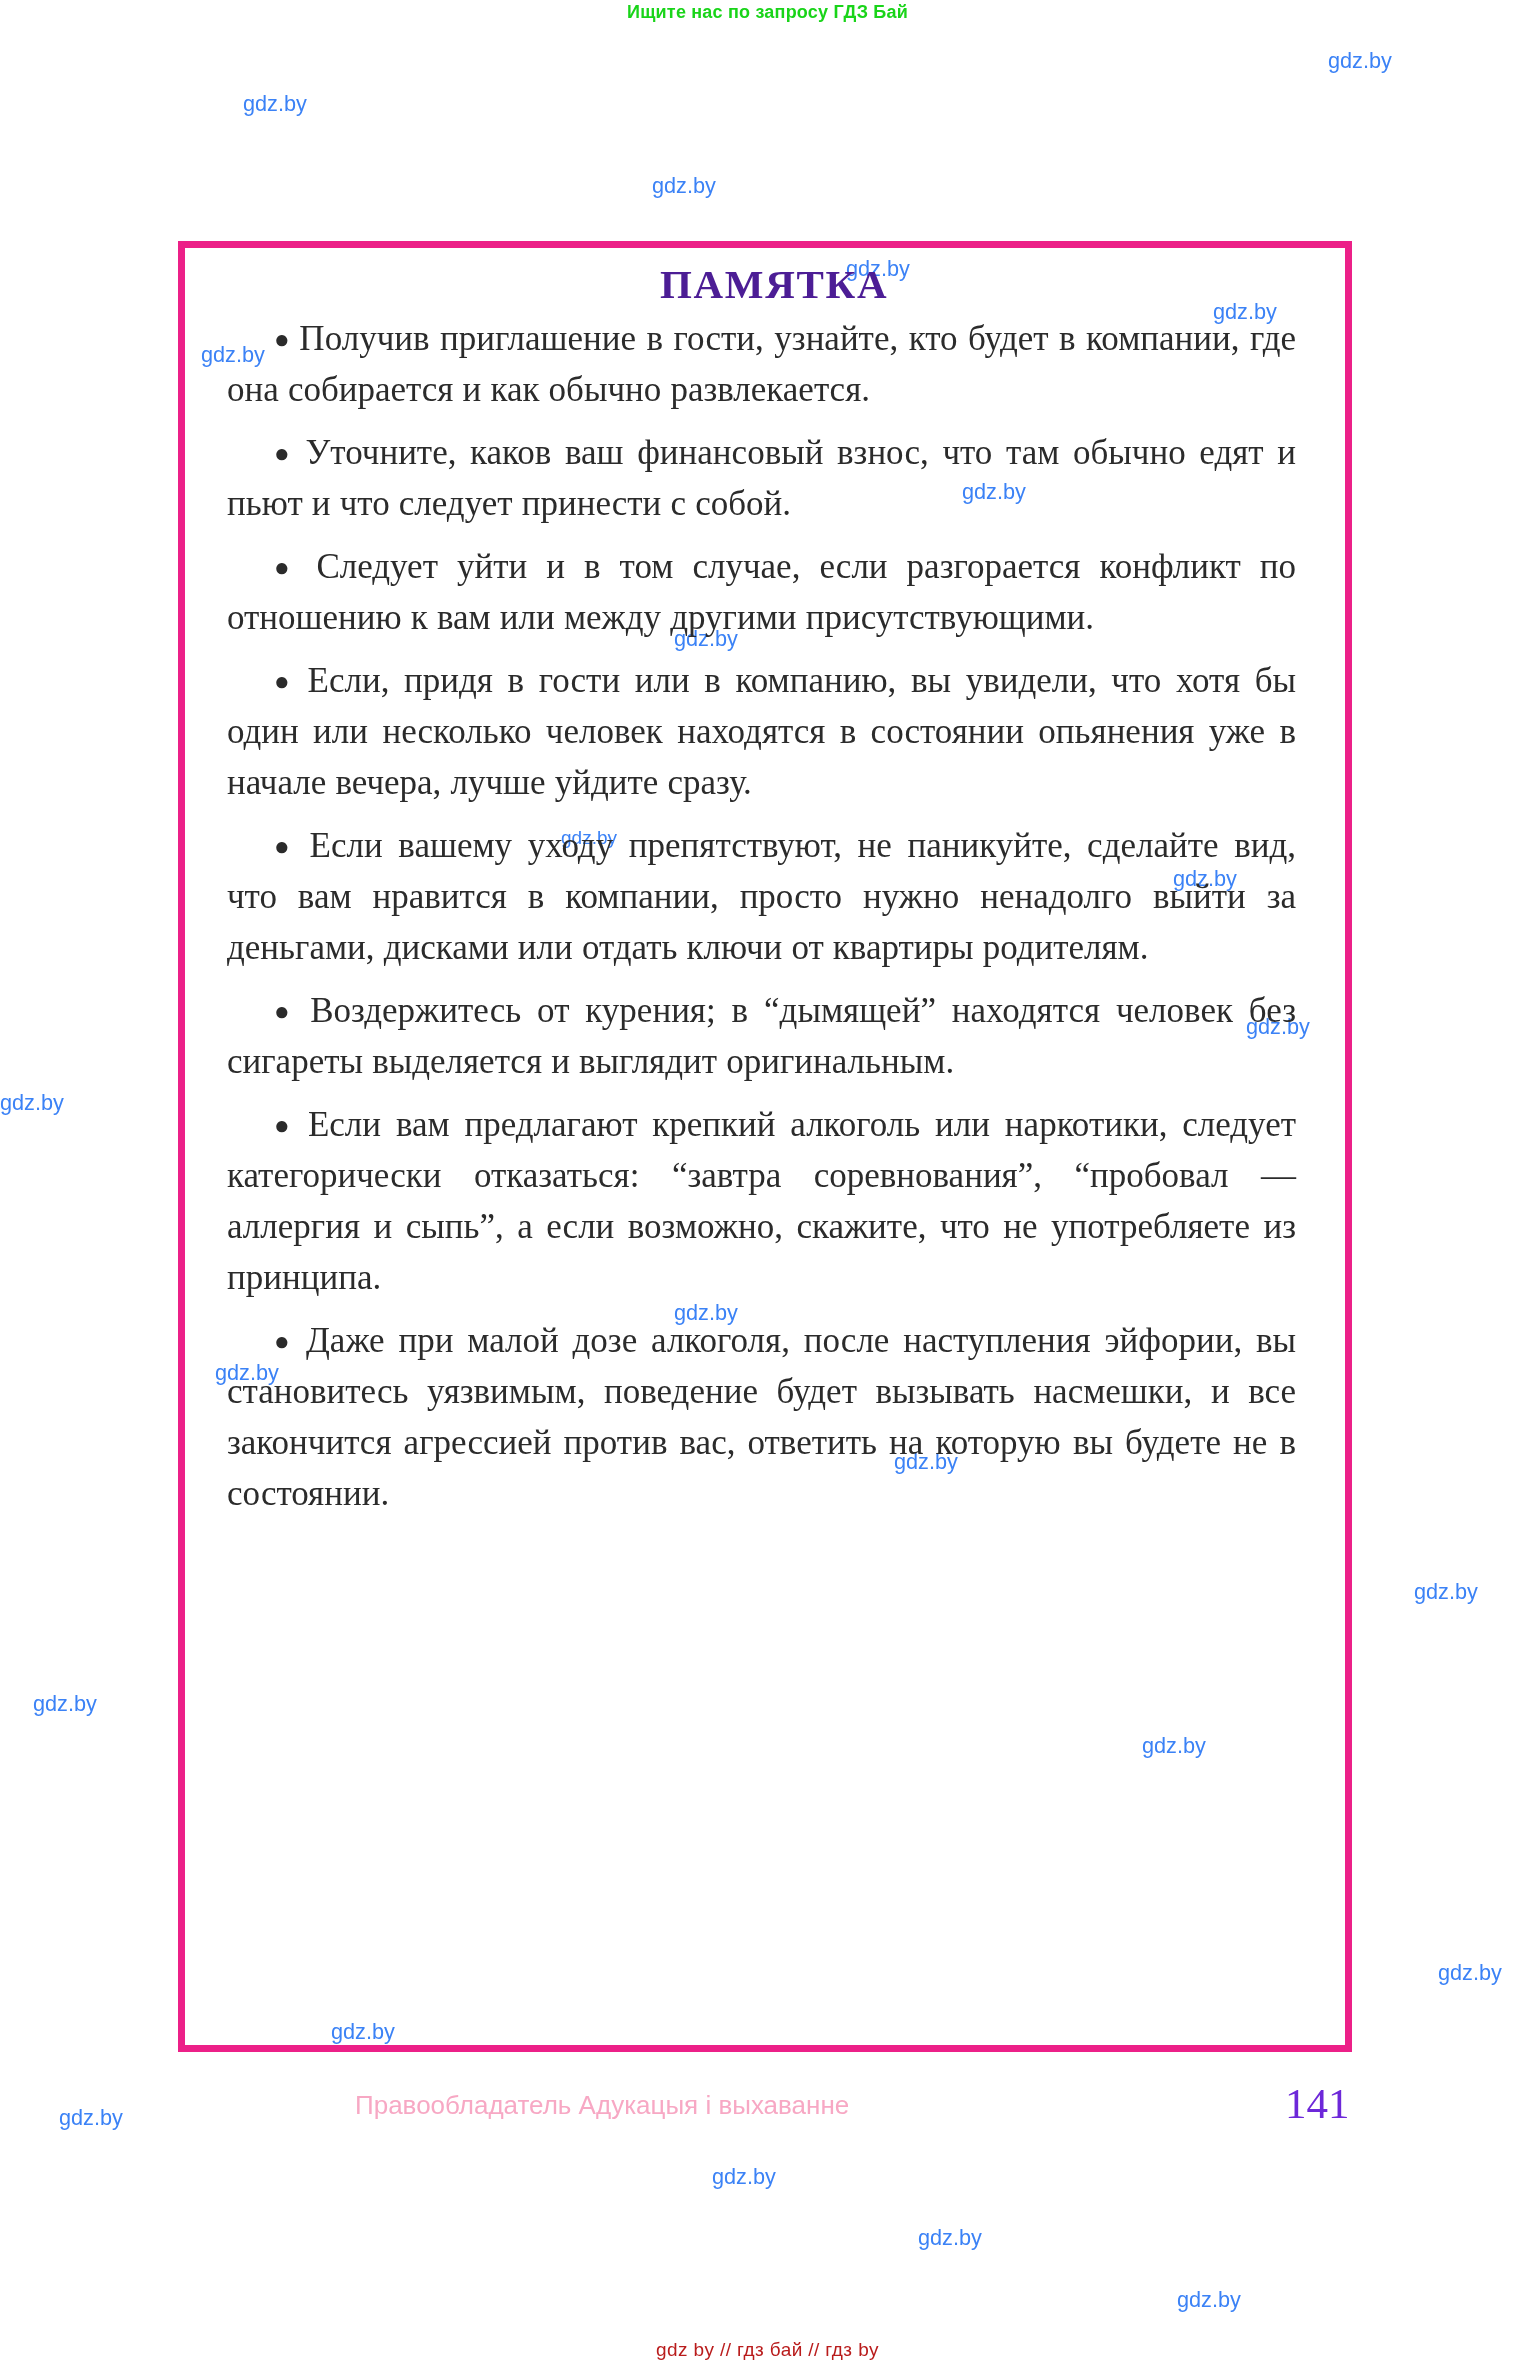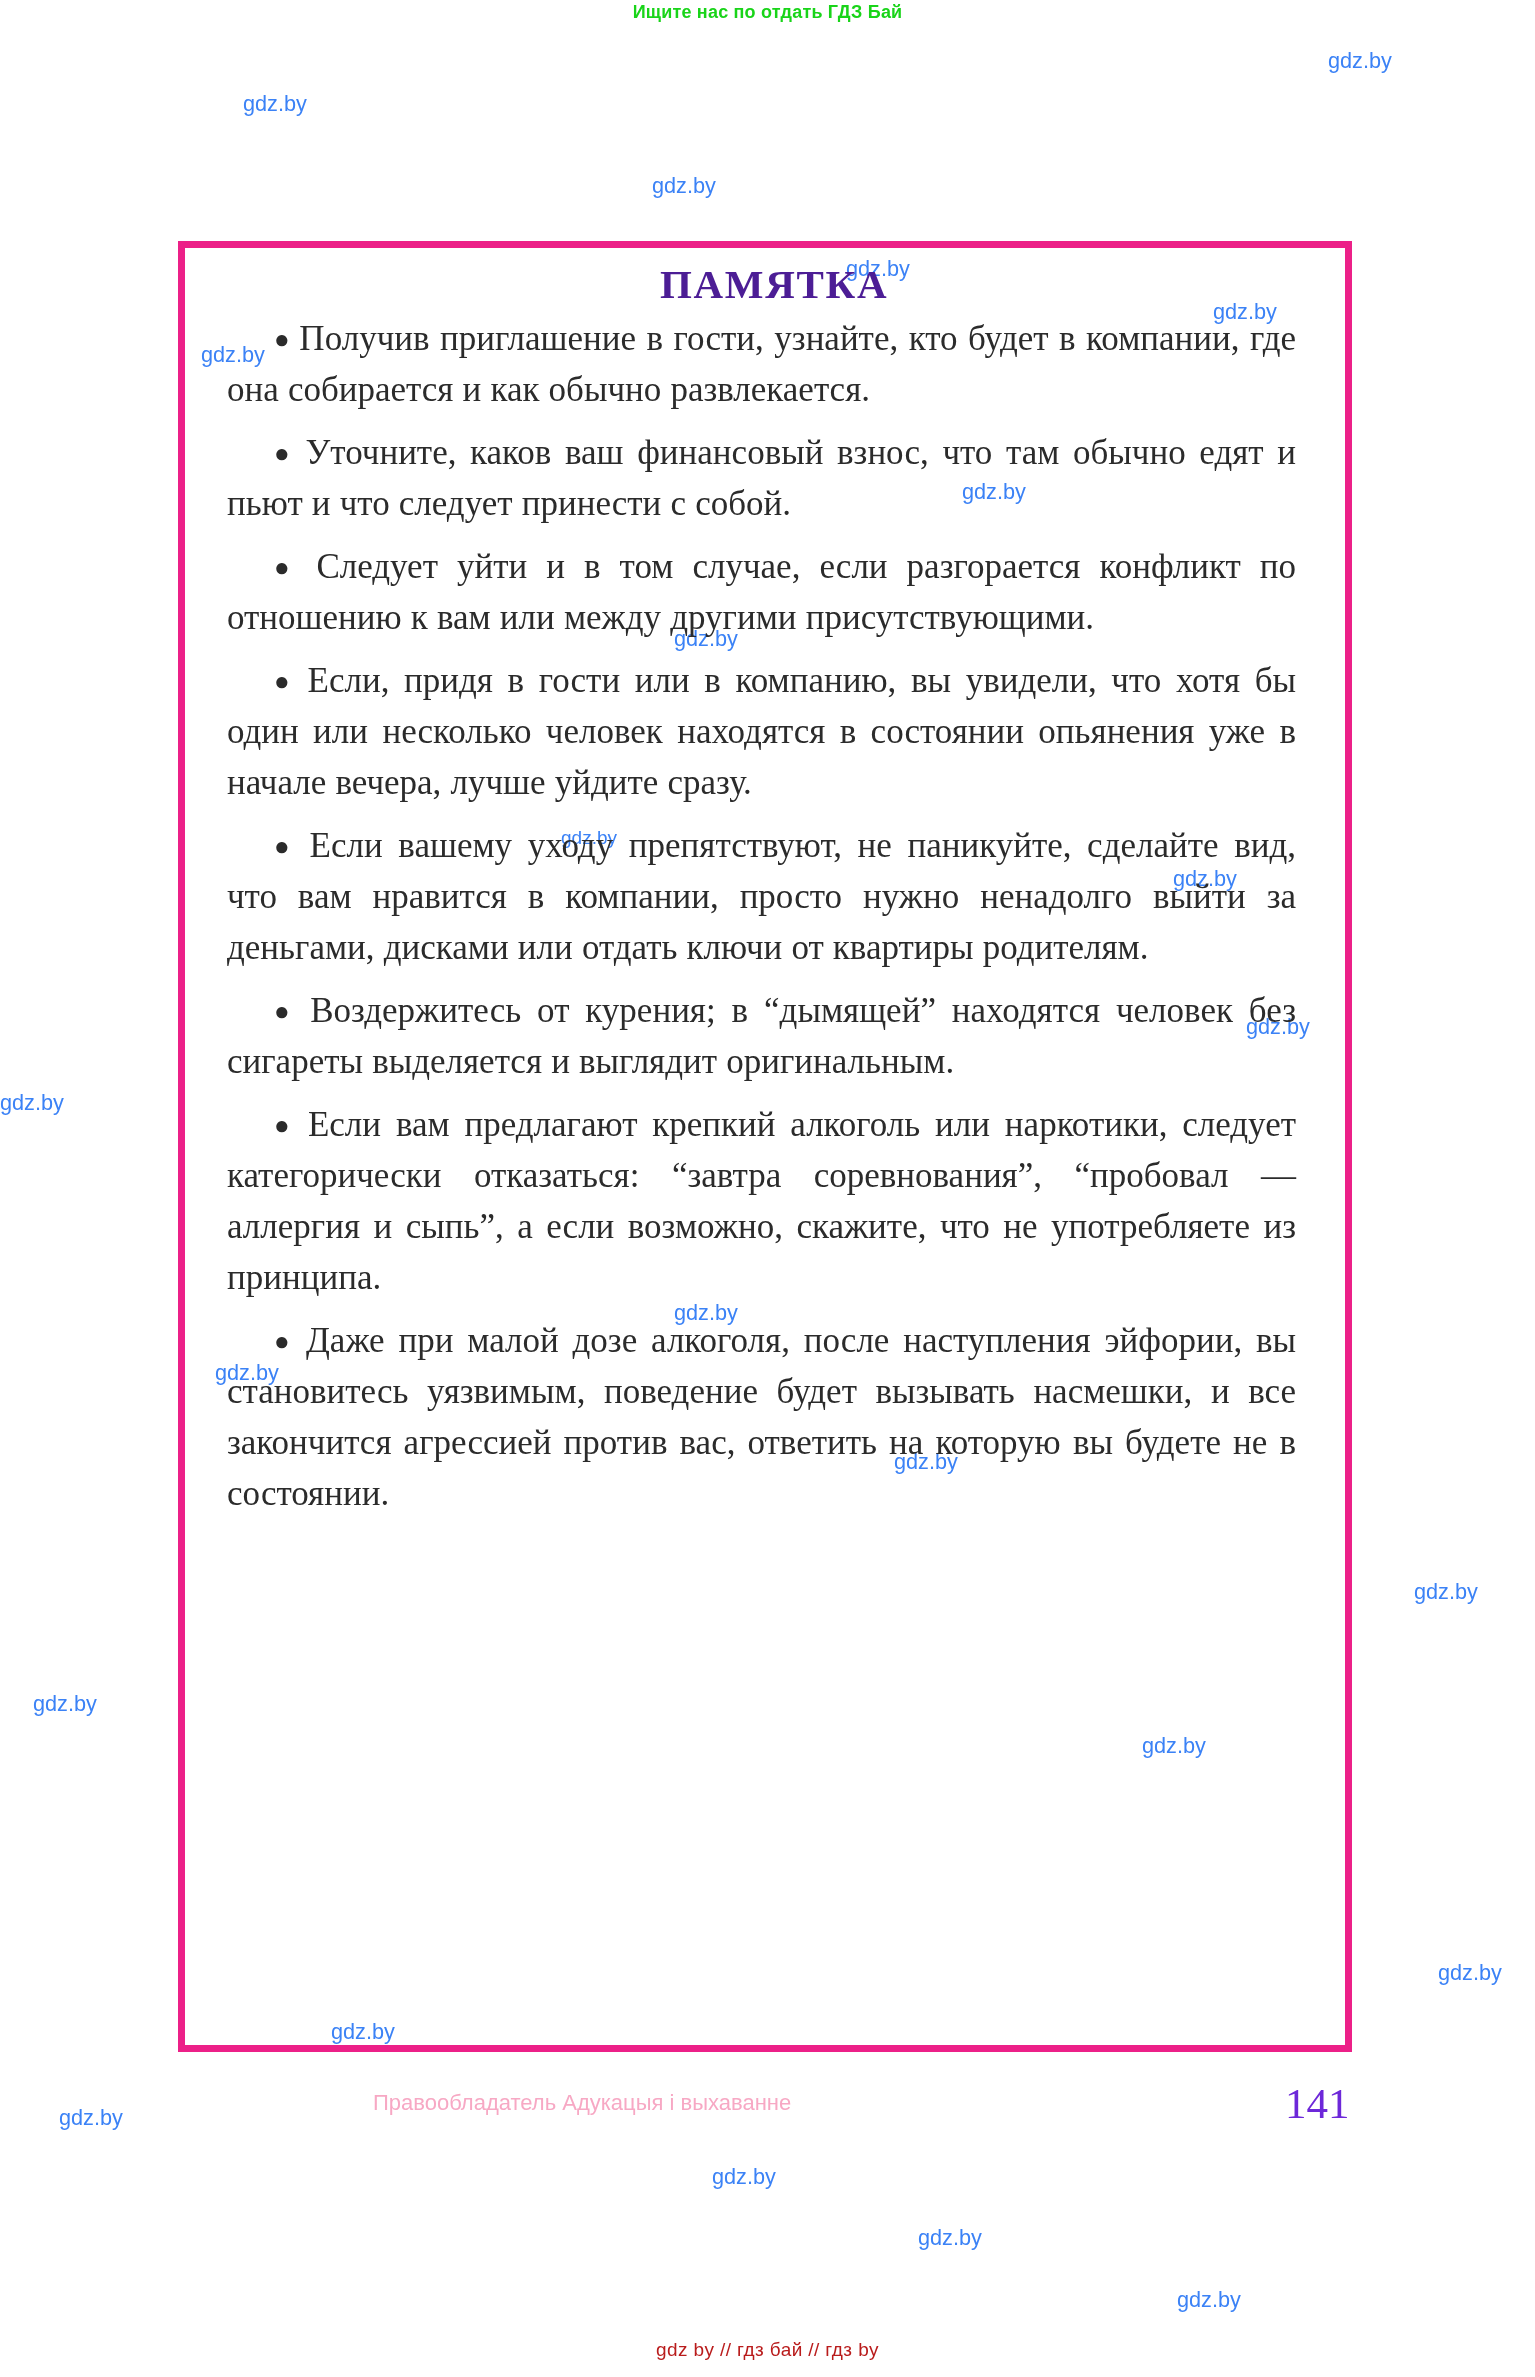--- a/index.html
+++ b/index.html
@@ -78,23 +78,23 @@
     font-size:26px;
     vertical-align:middle;
     line-height:0;
     position:relative;
     top:-2.6px;
   }
 
   
   .copyright{
     position:absolute;
-    left:373px;top:2090px;
+    left:355px;top:2090px;
     font-family:"Liberation Sans", sans-serif;
-    font-size:22px;
+    font-size:26px;
     color:#F7A8C4;
     white-space:nowrap;
   }
 
   .pagenum{
     position:absolute;
     left:1285px;top:2079px;
     font-family:"Liberation Serif", serif;
     font-size:43px;
     color:#6d28d9;
@@ -108,21 +108,21 @@
     font-size:19px;
     color:#b91c1c;
     letter-spacing:0.4px;
   }
 </style>
 </head>
 <body>
 
 <div class="page">
 
-  <div class="promo">Ищите нас по отдать ГДЗ Бай</div>
+  <div class="promo">Ищите нас по запросу ГДЗ Бай</div>
 
   <div id="watermark-layer">
       <div class="wm" style="left: 1328px; top: 48px; font-size: 21.7px;">gdz.by</div>
       <div class="wm" style="left: 243px; top: 91px; font-size: 21.7px;">gdz.by</div>
       <div class="wm" style="left: 652px; top: 173px; font-size: 21.7px;">gdz.by</div>
       <div class="wm" style="left: 846px; top: 256px; font-size: 21.7px;">gdz.by</div>
       <div class="wm" style="left: 1213px; top: 299px; font-size: 21.7px;">gdz.by</div>
       <div class="wm" style="left: 201px; top: 342px; font-size: 21.7px;">gdz.by</div>
       <div class="wm" style="left: 962px; top: 479px; font-size: 21.7px;">gdz.by</div>
       <div class="wm" style="left: 674px; top: 626px; font-size: 21.7px;">gdz.by</div>

